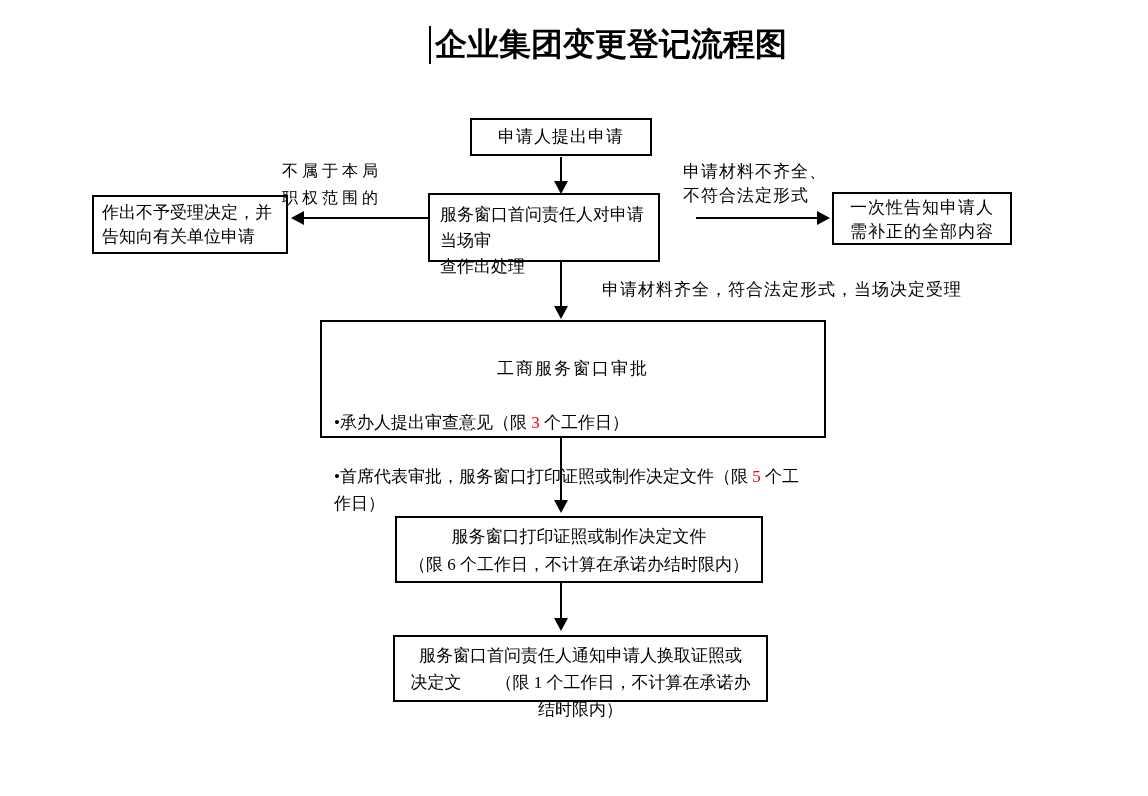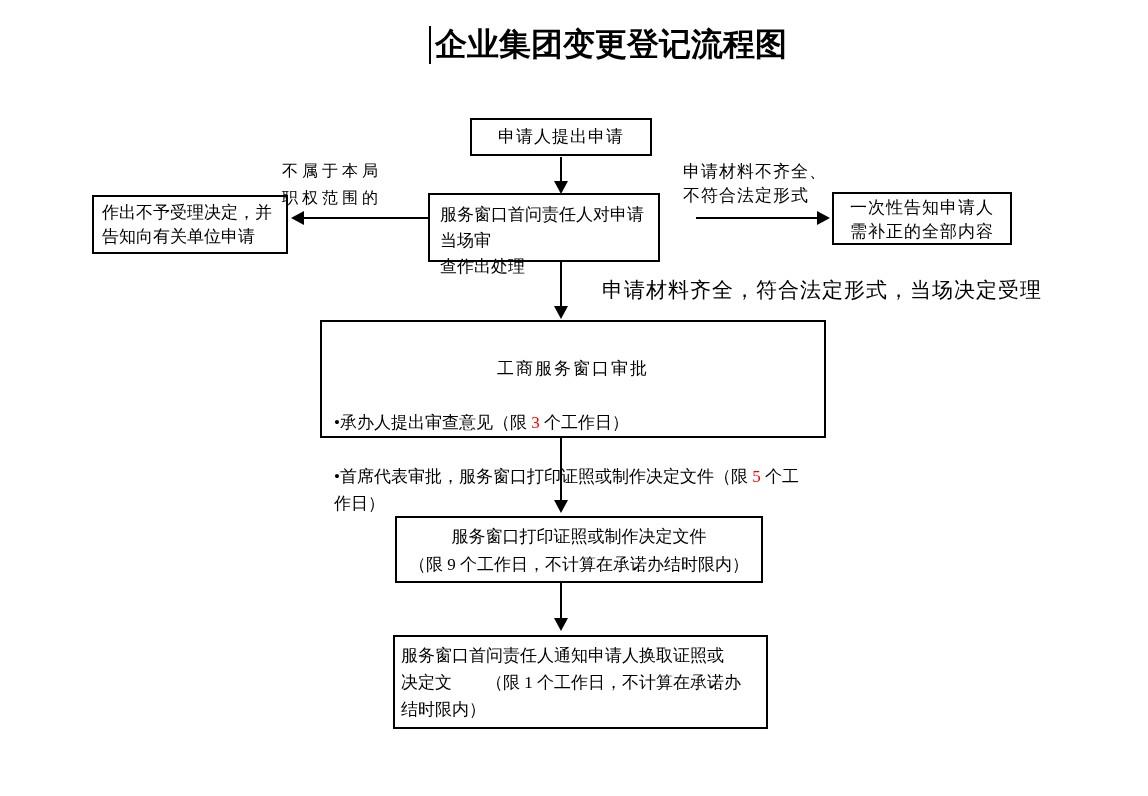--- a/index.html
+++ b/index.html
@@ -35,28 +35,28 @@
     white-space: pre-line;
   }
   .box-apply   { left: 470px; top: 118px; width: 182px; height: 38px; text-align: center; line-height: 33px; letter-spacing: 1px; }
   .box-review  { left: 428px; top: 193px; width: 232px; height: 69px; padding: 7px 10px; line-height: 26px; }
   .box-reject  { left: 92px;  top: 195px; width: 196px; height: 59px; padding: 4px 8px;  line-height: 24px; }
   .box-onetime { left: 832px; top: 192px; width: 180px; height: 53px; text-align: center; padding: 2px 0; line-height: 24px; letter-spacing: 1px; }
   .box-approval{ left: 320px; top: 320px; width: 506px; height: 118px; padding: 6px 12px; line-height: 27px; }
   .approval-heading { text-align: center; letter-spacing: 2px; }
   .approval-item { white-space: pre-line; }
   .box-print   { left: 395px; top: 516px; width: 368px; height: 67px; text-align: center; padding: 5px 0; line-height: 28px; }
-  .box-notify  { left: 393px; top: 635px; width: 375px; height: 94px; text-align: left; padding: 5px 6px; line-height: 27px; }
+  .box-notify  { left: 393px; top: 635px; width: 375px; height: 67px; text-align: center; padding: 5px 6px; line-height: 27px; }
   .edge-label {
     position: absolute; font-size: 16px; line-height: 26px;
     white-space: pre-line;
   }
   .label-not-jurisdiction { left: 282px; top: 133px; letter-spacing: 4px; line-height: 27px; margin-top: 24px; }
   .label-incomplete       { left: 683px; top: 160px; font-size: 17px; letter-spacing: 1px; line-height: 24px; }
-  .label-complete         { left: 602px; top: 277px; font-size: 21px; letter-spacing: 1px; white-space: nowrap; }
+  .label-complete         { left: 602px; top: 277px; font-size: 17px; letter-spacing: 1px; white-space: nowrap; }
   .stem-v { position: absolute; width: 2px; background: #000; }
   .stem-h { position: absolute; height: 2px; background: #000; }
   .ah { position: absolute; width: 0; height: 0; }
   .ah-down  { border-left: 7px solid transparent; border-right: 7px solid transparent; border-top: 13px solid #000; }
   .ah-left  { border-top: 7px solid transparent; border-bottom: 7px solid transparent; border-right: 13px solid #000; }
   .ah-right { border-top: 7px solid transparent; border-bottom: 7px solid transparent; border-left: 13px solid #000; }
 </style>
 </head>
 <body>
 
@@ -74,21 +74,21 @@
 需补正的全部内容</div>
 
   <div class="box box-approval">
     <div class="approval-heading">工商服务窗口审批</div>
     <div class="approval-item"><span>•承办人提出审查意见（限 </span><span class="red">3</span><span> 个工作日）</span></div>
     <div class="approval-item"><span>•首席代表审批，服务窗口打印证照或制作决定文件（限 </span><span class="red">5</span><span> 个工
 作日）</span></div>
   </div>
 
   <div class="box box-print">服务窗口打印证照或制作决定文件
-（限 9 个工作日，不计算在承诺办结时限内）</div>
+（限 6 个工作日，不计算在承诺办结时限内）</div>
   <div class="box box-notify">服务窗口首问责任人通知申请人换取证照或
 决定文　　（限 1 个工作日，不计算在承诺办
 结时限内）</div>
 
   <div class="edge-label label-not-jurisdiction">不属于本局
 职权范围的</div>
   <div class="edge-label label-incomplete">申请材料不齐全、
 不符合法定形式</div>
   <div class="edge-label label-complete">申请材料齐全，符合法定形式，当场决定受理</div>
 

